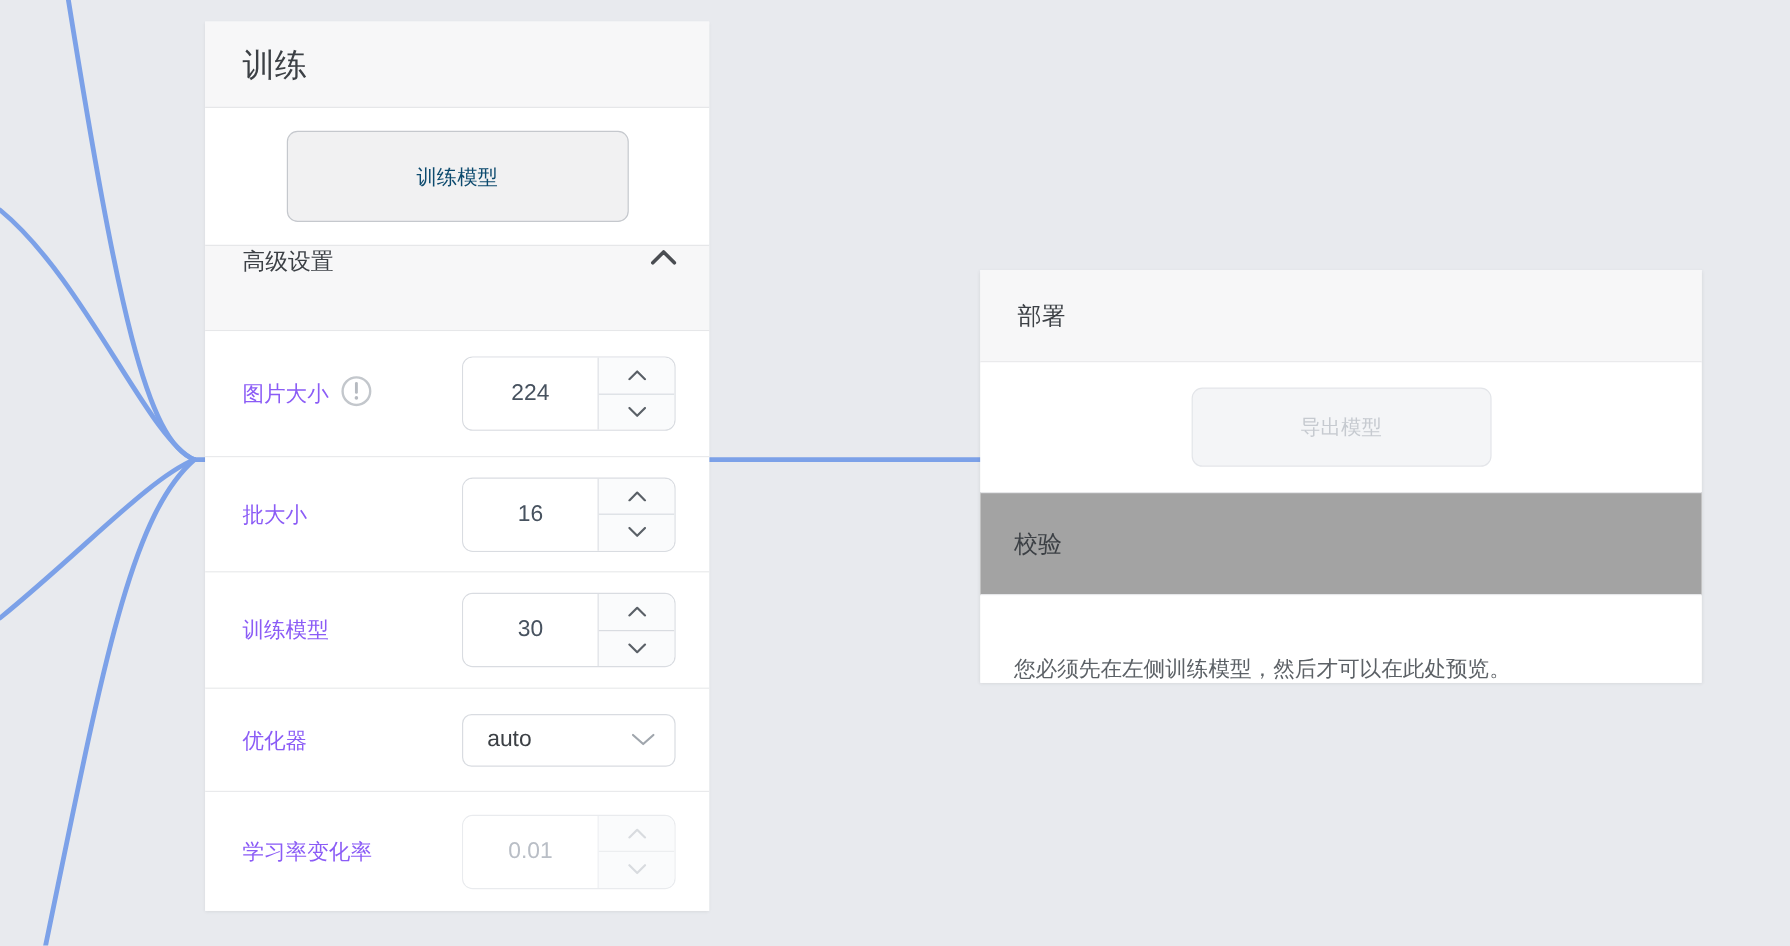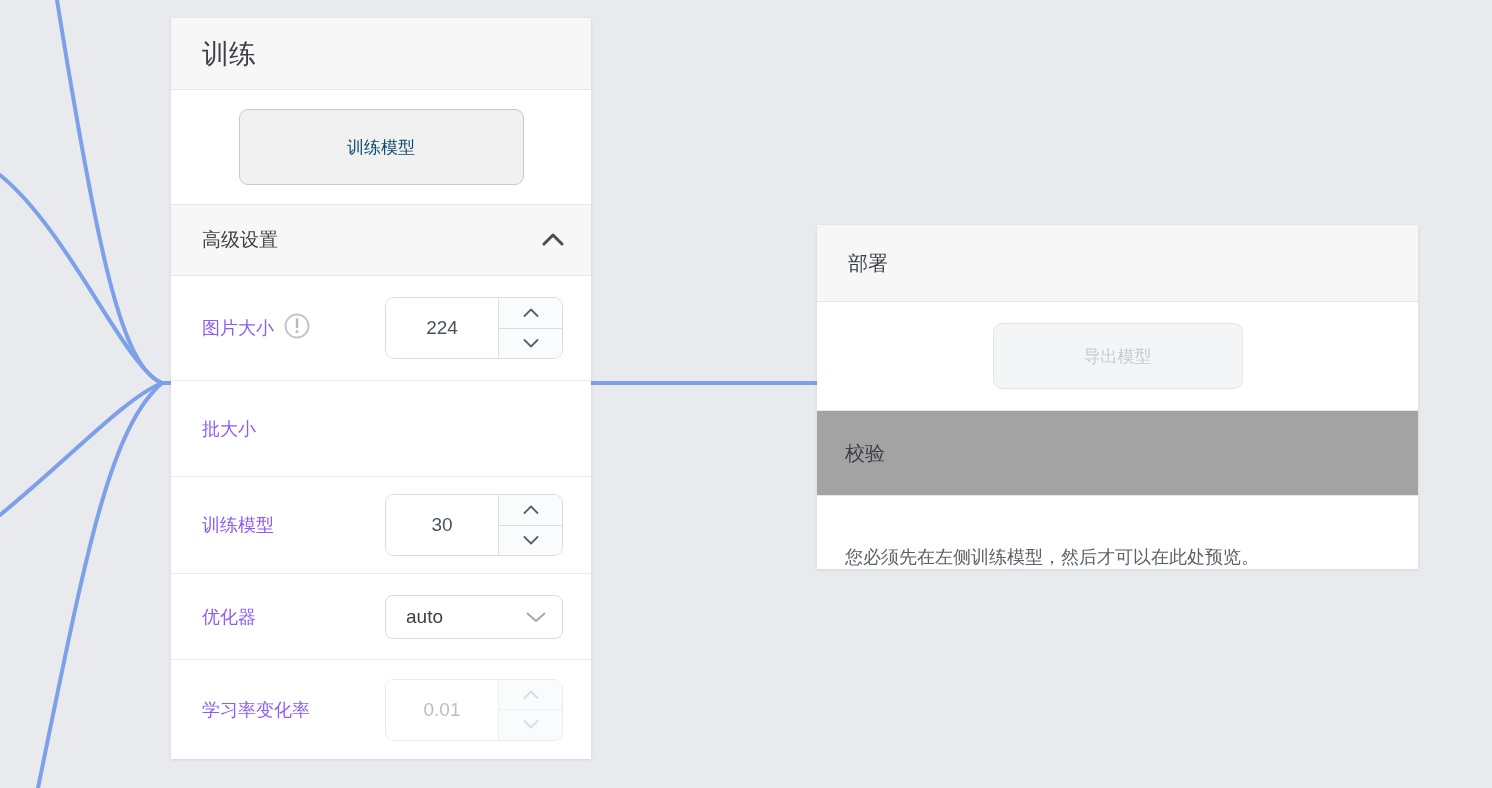--- a/index.html
+++ b/index.html
@@ -39,21 +39,21 @@
     font-size:17px;
     font-family:inherit;
     cursor:not-allowed;
   }
 
   .adv-bar {
     height:72px;
     background:#f7f7f8;
     border-top:1px solid #e6e7e9;
     border-bottom:1px solid #e6e7e9;
-    display:flex; align-items:center; justify-content:space-between;
+    display:flex; align-items:flex-start; justify-content:space-between;
     padding:0 27px 0 31px;
     font-size:19px; color:#3c4045;
     cursor:pointer;
   }
 
   .setting-row {
     display:flex; align-items:center; justify-content:space-between;
     padding:0 28px 0 31px;
     background:#fff;
   }
@@ -195,20 +195,35 @@
           <span><svg width="16" height="9" viewBox="0 0 16 9">
                 <polyline points="1.5,1 8,7.5 14.5,1" fill="none" stroke="#5a6067" stroke-width="1.8" stroke-linecap="round" stroke-linejoin="round"></polyline>
               </svg></span>
         </button>
       </div>
     </div>
   </div>
 
   <div class="setting-row row-2">
     <span class="row-label">批大小</span>
+    <div class="stepper">
+      <div class="stepper-value">16</div>
+      <div class="stepper-buttons">
+        <button class="stepper-btn up">
+          <span><svg width="16" height="9" viewBox="0 0 16 9">
+                <polyline points="1.5,8 8,1.5 14.5,8" fill="none" stroke="#5a6067" stroke-width="1.8" stroke-linecap="round" stroke-linejoin="round"></polyline>
+              </svg></span>
+        </button>
+        <button class="stepper-btn down">
+          <span><svg width="16" height="9" viewBox="0 0 16 9">
+                <polyline points="1.5,1 8,7.5 14.5,1" fill="none" stroke="#5a6067" stroke-width="1.8" stroke-linecap="round" stroke-linejoin="round"></polyline>
+              </svg></span>
+        </button>
+      </div>
+    </div>
   </div>
 
   <div class="setting-row row-3">
     <span class="row-label">训练模型</span>
     <div class="stepper">
       <div class="stepper-value">30</div>
       <div class="stepper-buttons">
         <button class="stepper-btn up">
           <span><svg width="16" height="9" viewBox="0 0 16 9">
                 <polyline points="1.5,8 8,1.5 14.5,8" fill="none" stroke="#5a6067" stroke-width="1.8" stroke-linecap="round" stroke-linejoin="round"></polyline>

